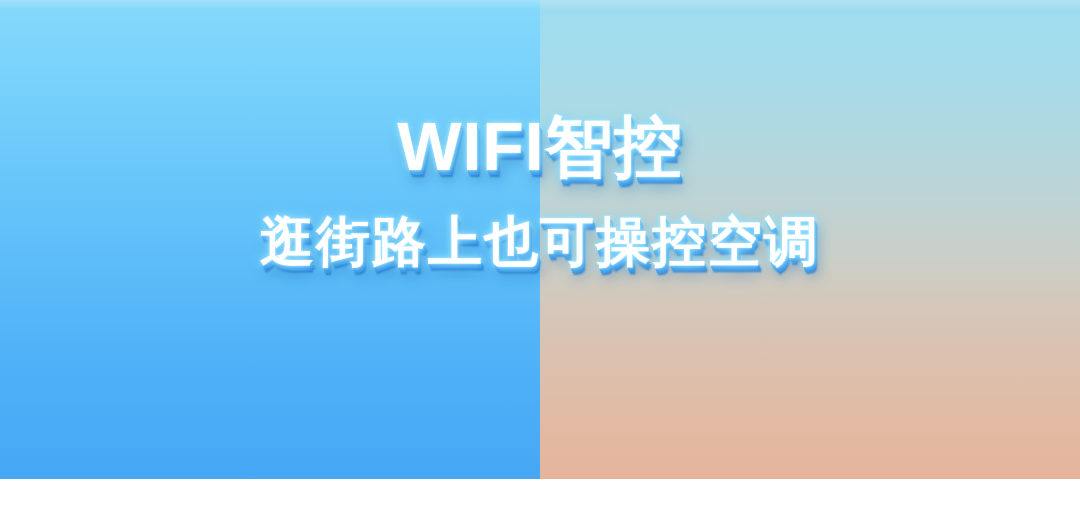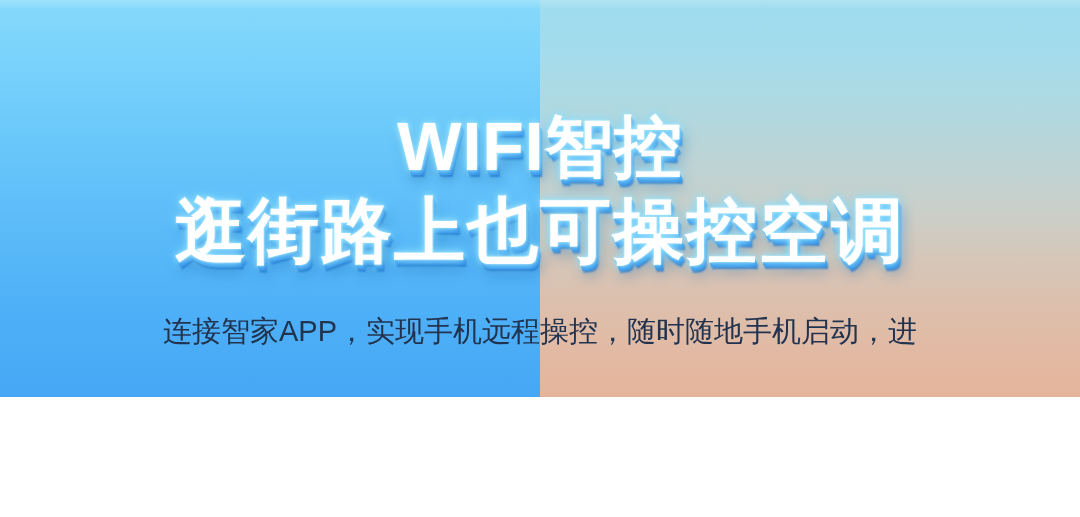--- a/index.html
+++ b/index.html
@@ -7,21 +7,21 @@
   html, body {
     width:1080px;
     height:517px;
     overflow:hidden;
     background:#ffffff;
   }
 
   .banner {
     position:relative;
     width:1080px;
-    height:397px;
+    height:479px;
     overflow:hidden;
     font-family:"Liberation Sans", "DejaVu Sans", sans-serif;
   }
 
   
   .bg-layer {
     position:absolute;
     inset:0;
     display:flex;
   }
@@ -86,22 +86,22 @@
        3px 7px 2px rgba(26,110,200,0.75),
        4px 10px 14px rgba(18,86,160,0.40);
   }
 
   .headline-1 {
     margin-top:112px;
     font-size:68px;
     letter-spacing:1px;
   }
   .headline-2 {
-    margin-top:15px;
-    font-size:71px;
+    margin-top:34px;
+    font-size:54px;
     letter-spacing:2px;
   }
 
   .description {
     margin-top:44px;
     width:900px;
     text-align:center;
     font-size:29px;
     line-height:1.45;
     color:#22334f;
@@ -121,17 +121,16 @@
   </div>
   <div class="top-sheen"></div>
 
   <div class="content">
 
     <div class="headline headline-1">WIFI智控</div>
 
     <div class="headline headline-2">逛街路上也可操控空调</div>
 
     <div class="description">
-      <span class="desc-line">连接智家APP，实现手机远程操控，随时随地手机启动，进</span>
     </div>
 
   </div>
 </div>
 
 </body></html>

